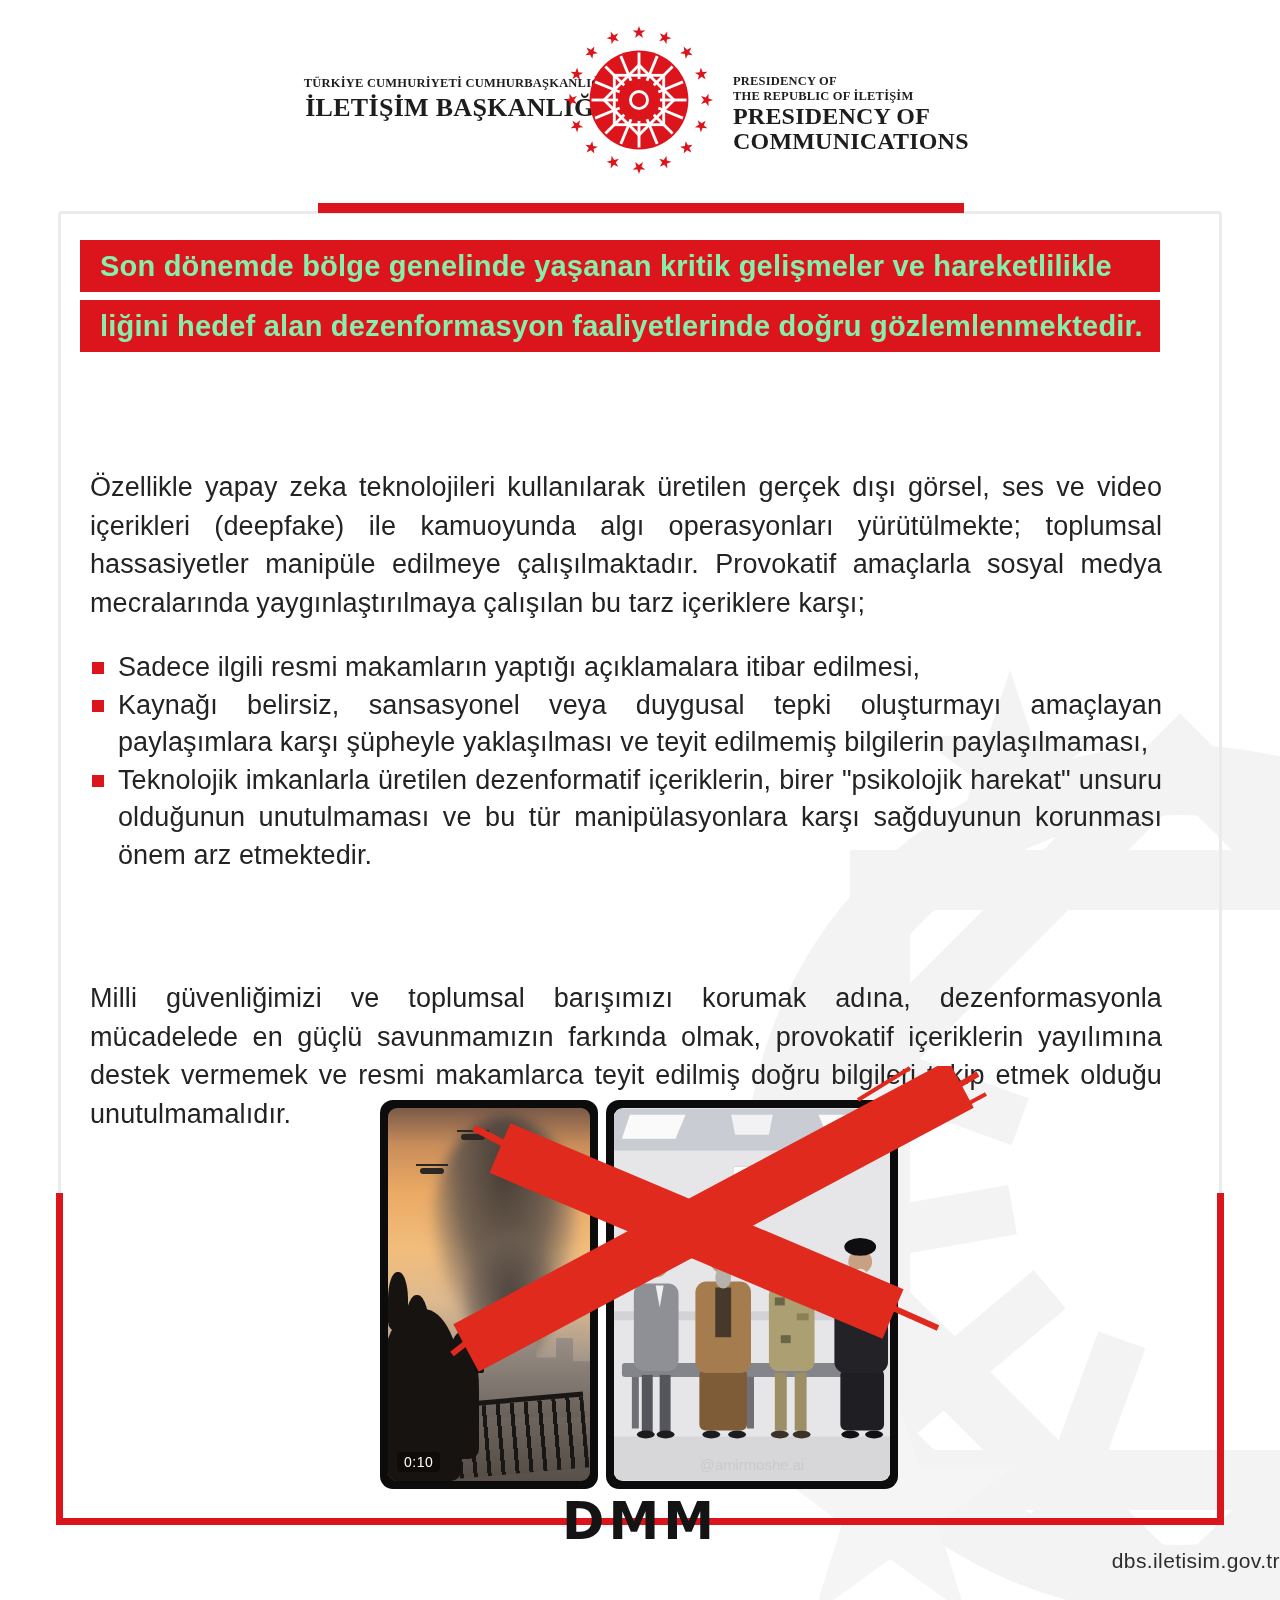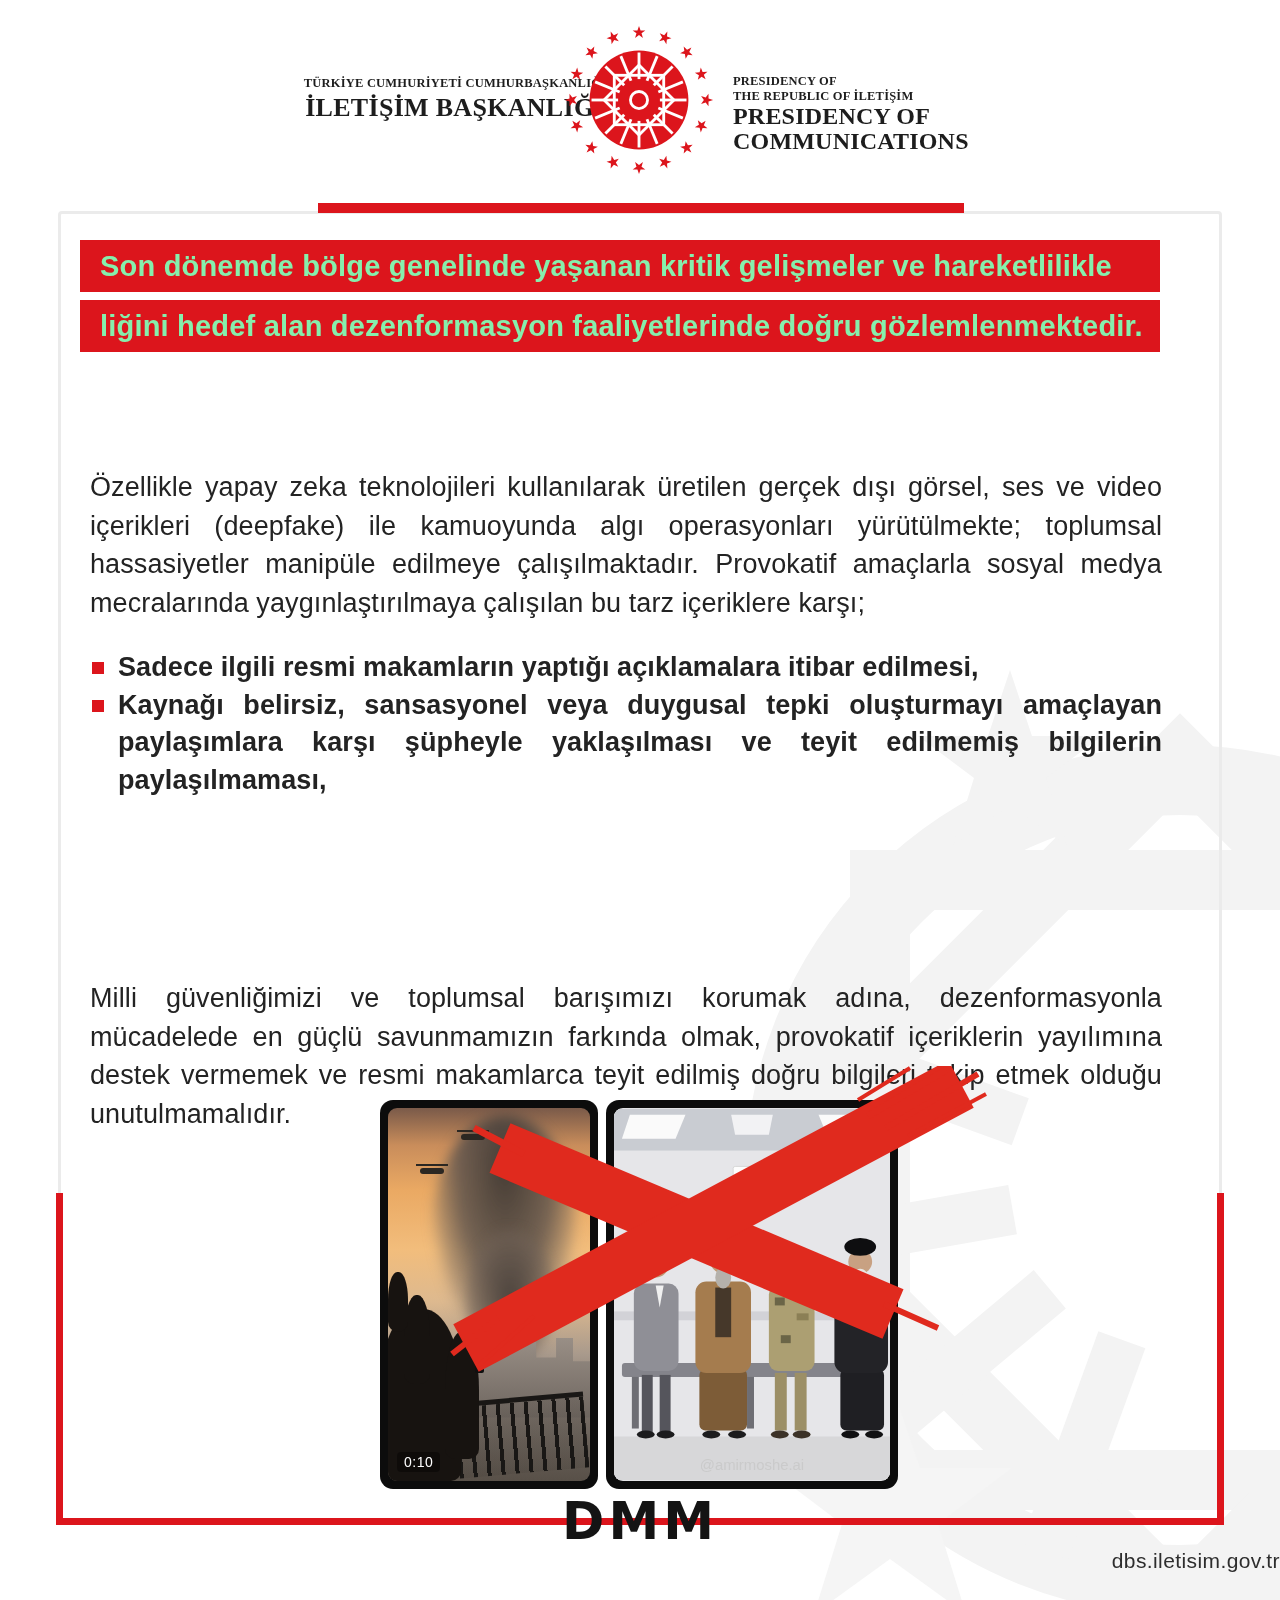--- a/index.html
+++ b/index.html
@@ -30,21 +30,21 @@
           height:52px;padding-left:20px;margin-bottom:8px;letter-spacing:.2px;white-space:nowrap;overflow:hidden;}
   
   .para{position:absolute;left:90px;width:1072px;font-size:27px;line-height:38.5px;
         text-align:justify;color:#232323;z-index:3;letter-spacing:.1px;}
   .para1{top:441px;}
   .para2{top:952px;}
   .bullets{position:absolute;left:90px;top:649px;width:1072px;z-index:3;list-style:none;margin:0;padding:0;}
   .bullets li{display:flex;align-items:flex-start;font-size:27px;line-height:37.5px;
               text-align:justify;color:#232323;letter-spacing:.1px;}
   .bullet-sq{flex:0 0 12px;width:12px;height:12px;background:#dc151c;margin:13px 14px 0 2px;}
-  .bullets li .bt{flex:1;text-align:justify;font-weight:bold;}
+  .bullets li .bt{flex:1;text-align:justify;}
   
   .media{position:absolute;left:8px;top:0;width:1280px;height:1600px;z-index:4;pointer-events:none;}
   .frameL{position:absolute;left:372px;top:1100px;width:218px;height:389px;background:#0c0c0c;border-radius:13px;}
   .frameL-in{position:absolute;inset:8px;border-radius:9px;overflow:hidden;
      background:linear-gradient(180deg,#7a5a49 0%,#c98d5b 10%,#eaa963 22%,#f2bd7c 38%,#ddb98f 52%,#a99a8c 66%,#7d746c 78%,#585048 100%);}
   .smoke1{position:absolute;left:22%;top:2%;width:72%;height:60%;border-radius:50%;filter:blur(6px);
      background:radial-gradient(ellipse at 50% 25%,rgba(62,56,52,.95),rgba(96,85,78,.85) 45%,rgba(125,110,98,.4) 68%,transparent 76%);}
   .smoke2{position:absolute;left:38%;top:32%;width:45%;height:38%;border-radius:50%;filter:blur(5px);
      background:radial-gradient(ellipse,rgba(70,62,57,.9),rgba(110,96,86,.5) 60%,transparent 75%);}
   .fire{position:absolute;left:48%;top:56%;width:36px;height:26px;border-radius:50%;filter:blur(2px);
@@ -171,20 +171,24 @@
 
   <ul class="bullets">
     <li>
       <span class="bullet-sq"></span>
       <span class="bt">Sadece ilgili resmi makamların yaptığı açıklamalara itibar edilmesi,</span>
     </li>
     <li>
       <span class="bullet-sq"></span>
       <span class="bt">Kaynağı belirsiz, sansasyonel veya duygusal tepki oluşturmayı amaçlayan paylaşımlara karşı şüpheyle yaklaşılması ve teyit edilmemiş bilgilerin paylaşılmaması,</span>
     </li>
+    <li>
+      <span class="bullet-sq"></span>
+      <span class="bt">Teknolojik imkanlarla üretilen dezenformatif içeriklerin, birer "psikolojik harekat" unsuru olduğunun unutulmaması ve bu tür manipülasyonlara karşı sağduyunun korunması önem arz etmektedir.</span>
+    </li>
   </ul>
 
   <p class="para para2">Milli güvenliğimizi ve toplumsal barışımızı korumak adına, dezenformasyonla mücadelede en güçlü savunmamızın farkında olmak, provokatif içeriklerin yayılımına destek vermemek ve resmi makamlarca teyit edilmiş doğru bilgileri takip etmek olduğu unutulmamalıdır.</p>
 
   <div class="media">
 
     <figure class="frameL" style="margin:0">
       <div class="frameL-in">
         <div class="smoke1"></div>
         <div class="smoke2"></div>

